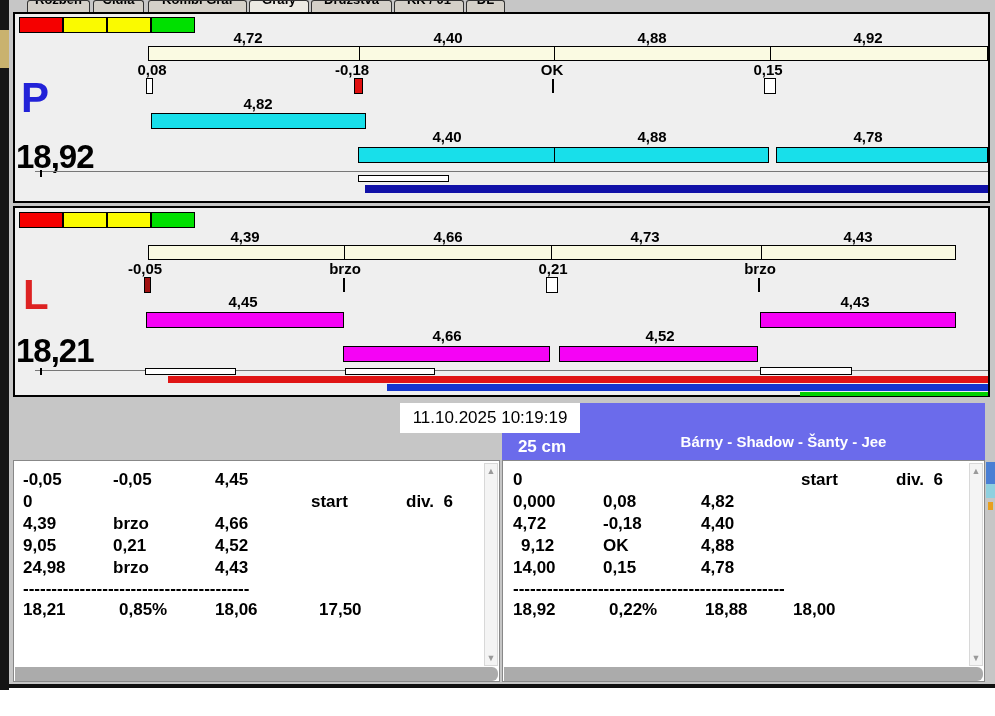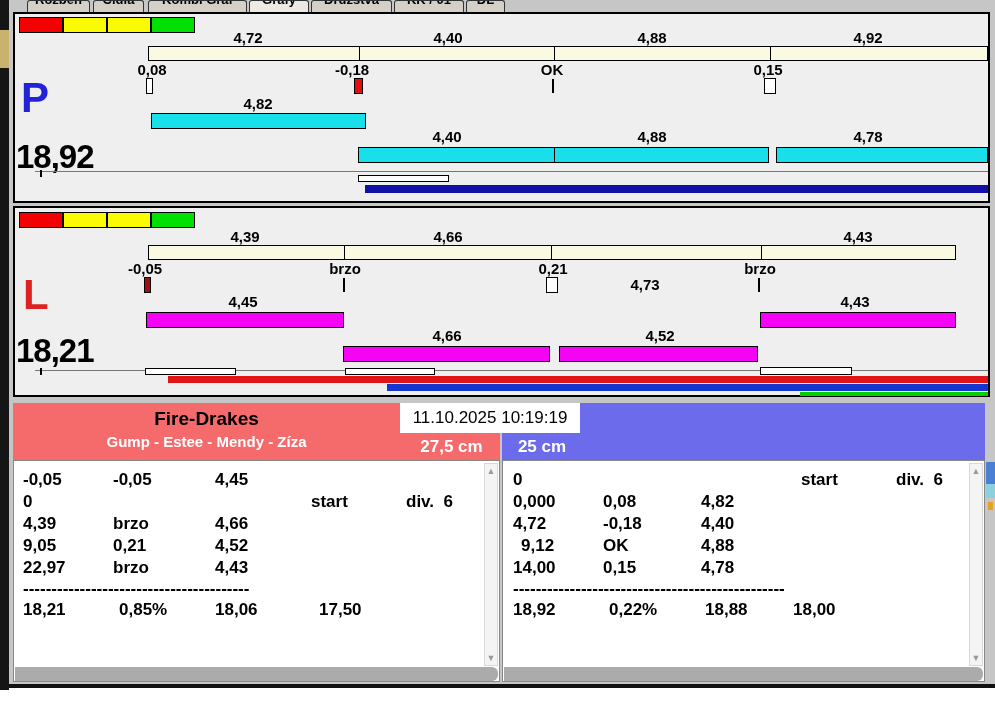--- a/index.html
+++ b/index.html
@@ -123,21 +123,21 @@
 
     <div class="abs" style="left:4px;top:4px;width:178px;height:16px;">
       <div class="lightcell" style="left: 0px; background: rgb(245, 0, 0);"></div>
       <div class="lightcell" style="left: 44px; background: rgb(250, 250, 0);"></div>
       <div class="lightcell" style="left: 88px; background: rgb(250, 250, 0);"></div>
       <div class="lightcell" style="left: 132px; background: rgb(0, 224, 0);"></div>
     </div>
 
     <div class="lbl" style="left:195px;top:21px;">4,39</div>
     <div class="lbl" style="left:398px;top:21px;">4,66</div>
-    <div class="lbl" style="left:595px;top:21px;margin-top:48px;">4,73</div>
+    <div class="lbl" style="left:595px;top:21px;">4,73</div>
     <div class="lbl" style="left:808px;top:21px;">4,43</div>
 
     <div class="scale" style="left:133px;top:37px;width:808px;">
       <div class="scalediv" style="left:195px;"></div>
       <div class="scalediv" style="left:402px;"></div>
       <div class="scalediv" style="left:612px;"></div>
     </div>
 
     <div class="lbl" style="left:95px;top:53px;">-0,05</div>
     <div class="lbl" style="left:295px;top:53px;">brzo</div>
@@ -165,27 +165,23 @@
     <div class="baseline" style="left:20px;top:162px;width:953px;"></div>
     <div class="abs" style="left:25px;top:160px;width:2px;height:7px;background:#000;"></div>
     <div class="abs" style="left:130px;top:160px;width:89px;height:5px;background:#fff;border:1px solid #000;"></div>
     <div class="abs" style="left:330px;top:160px;width:88px;height:5px;background:#fff;border:1px solid #000;"></div>
     <div class="abs" style="left:745px;top:159px;width:90px;height:6px;background:#fff;border:1px solid #000;"></div>
     <div class="abs" style="left: 153px; top: 168px; width: 820px; height: 7px; background: rgb(224, 21, 21);"></div>
     <div class="abs" style="left: 372px; top: 176px; width: 601px; height: 7px; background: rgb(20, 54, 206);"></div>
     <div class="abs" style="left: 785px; top: 184px; width: 188px; height: 4px; background: rgb(0, 208, 0);"></div>
   </div>
 
-  <div class="hdr" style="left: 13px; top: 403px; width: 487px; background: rgb(245, 106, 106);">
-    <div class="team-title" style="left:0;top:5px;width:387px;">Fire-Drakes</div>
-    <div class="team-dogs" style="left:0;top:30px;width:387px;">Gump - Estee - Mendy - Zíza</div>
-    <div class="height-lbl" style="left:390px;top:34px;width:97px;">27,5 cm</div>
-  </div>
   <div class="hdr" style="left: 502px; top: 403px; width: 483px; background: rgb(107, 107, 235);">
     <div class="height-lbl" style="left:0;top:34px;width:80px;">25 cm</div>
+    <div class="team-dogs" style="left:80px;top:30px;width:403px;">Bárny - Shadow - Šanty - Jee</div>
   </div>
   <div class="abs" style="left:400px;top:403px;width:180px;height:30px;background:#fff;text-align:center;">
     <span style="font-size:17px;line-height:30px;">11.10.2025 10:19:19</span>
   </div>
 
   <div class="tbl" style="left:13px;top:460px;width:487px;height:222px;">
     <div class="trow" style="left:9px;top:8px;">
       <span class="tc" style="left:0;">-0,05</span>
       <span class="tc" style="left:90px;">-0,05</span>
       <span class="tc" style="left:192px;">4,45</span>
@@ -207,21 +203,21 @@
       <span class="tc" style="left:383px;"></span>
     </div>
     <div class="trow" style="left:9px;top:74px;">
       <span class="tc" style="left:0;">9,05</span>
       <span class="tc" style="left:90px;">0,21</span>
       <span class="tc" style="left:192px;">4,52</span>
       <span class="tc" style="left:288px;"></span>
       <span class="tc" style="left:383px;"></span>
     </div>
     <div class="trow" style="left:9px;top:96px;">
-      <span class="tc" style="left:0;">22,97</span>
+      <span class="tc" style="left:0;">24,98</span>
       <span class="tc" style="left:90px;">brzo</span>
       <span class="tc" style="left:192px;">4,43</span>
       <span class="tc" style="left:288px;"></span>
       <span class="tc" style="left:383px;"></span>
     </div>
     <div class="sep" style="left:9px;top:122px;">----------------------------------------</div>
     <div class="trow" style="left:9px;top:138px;">
       <span class="tc" style="left:0;">18,21</span>
       <span class="tc" style="left:96px;">0,85%</span>
       <span class="tc" style="left:192px;">18,06</span>

